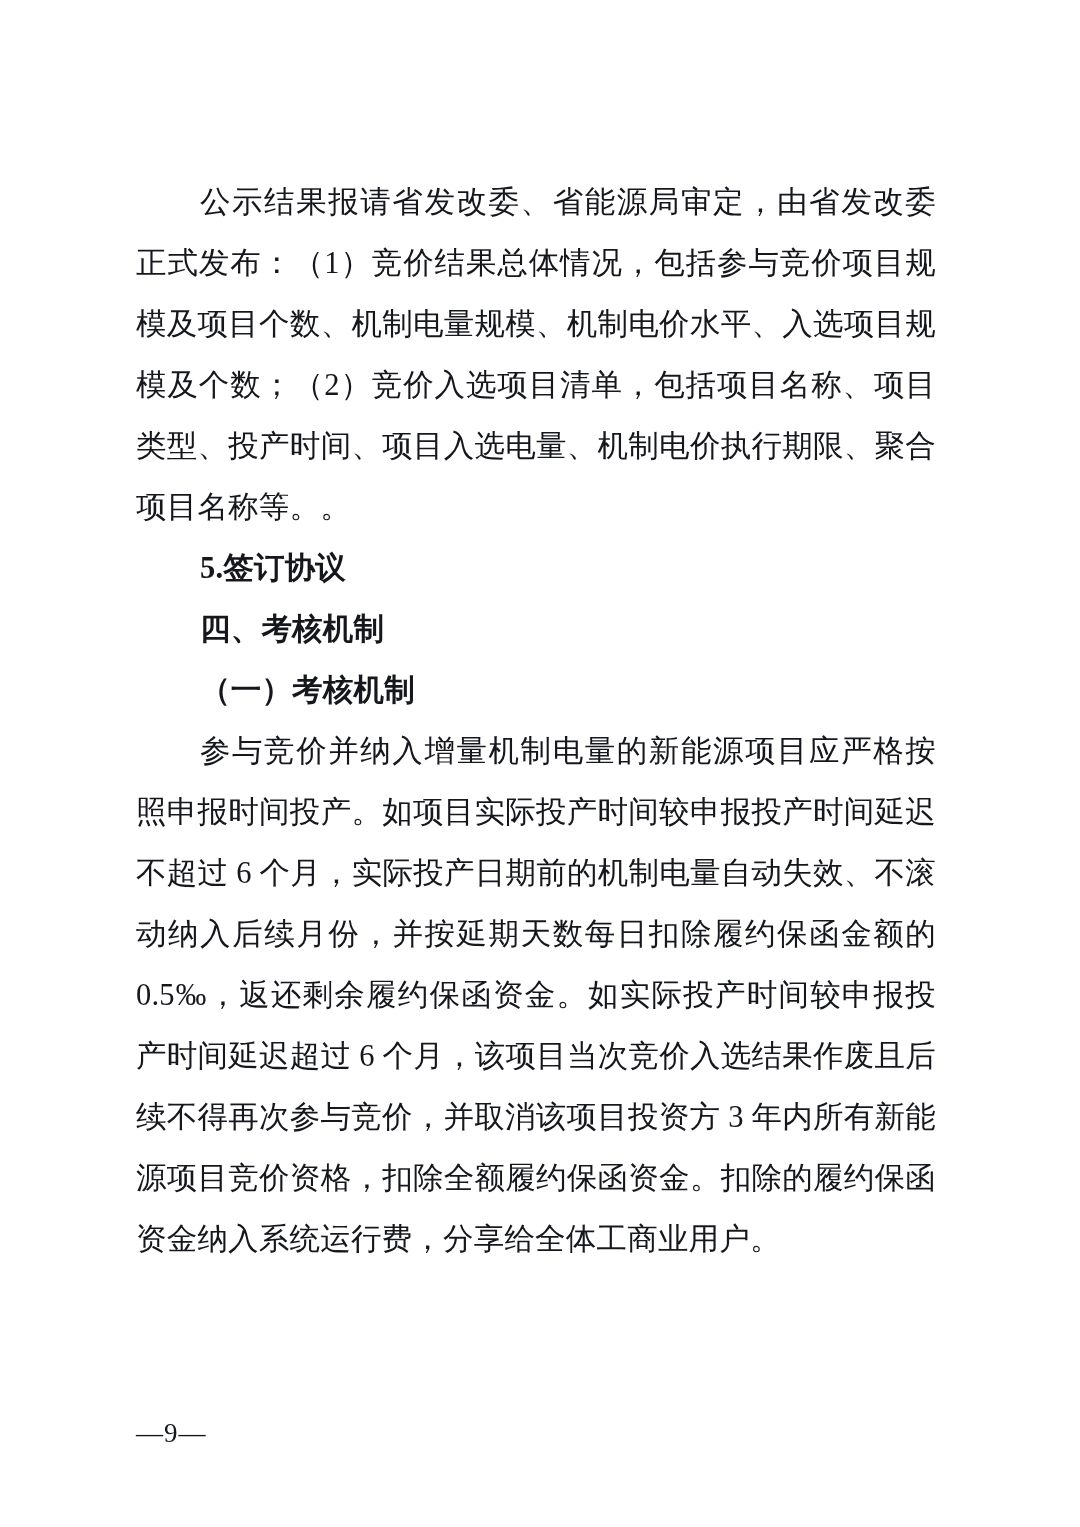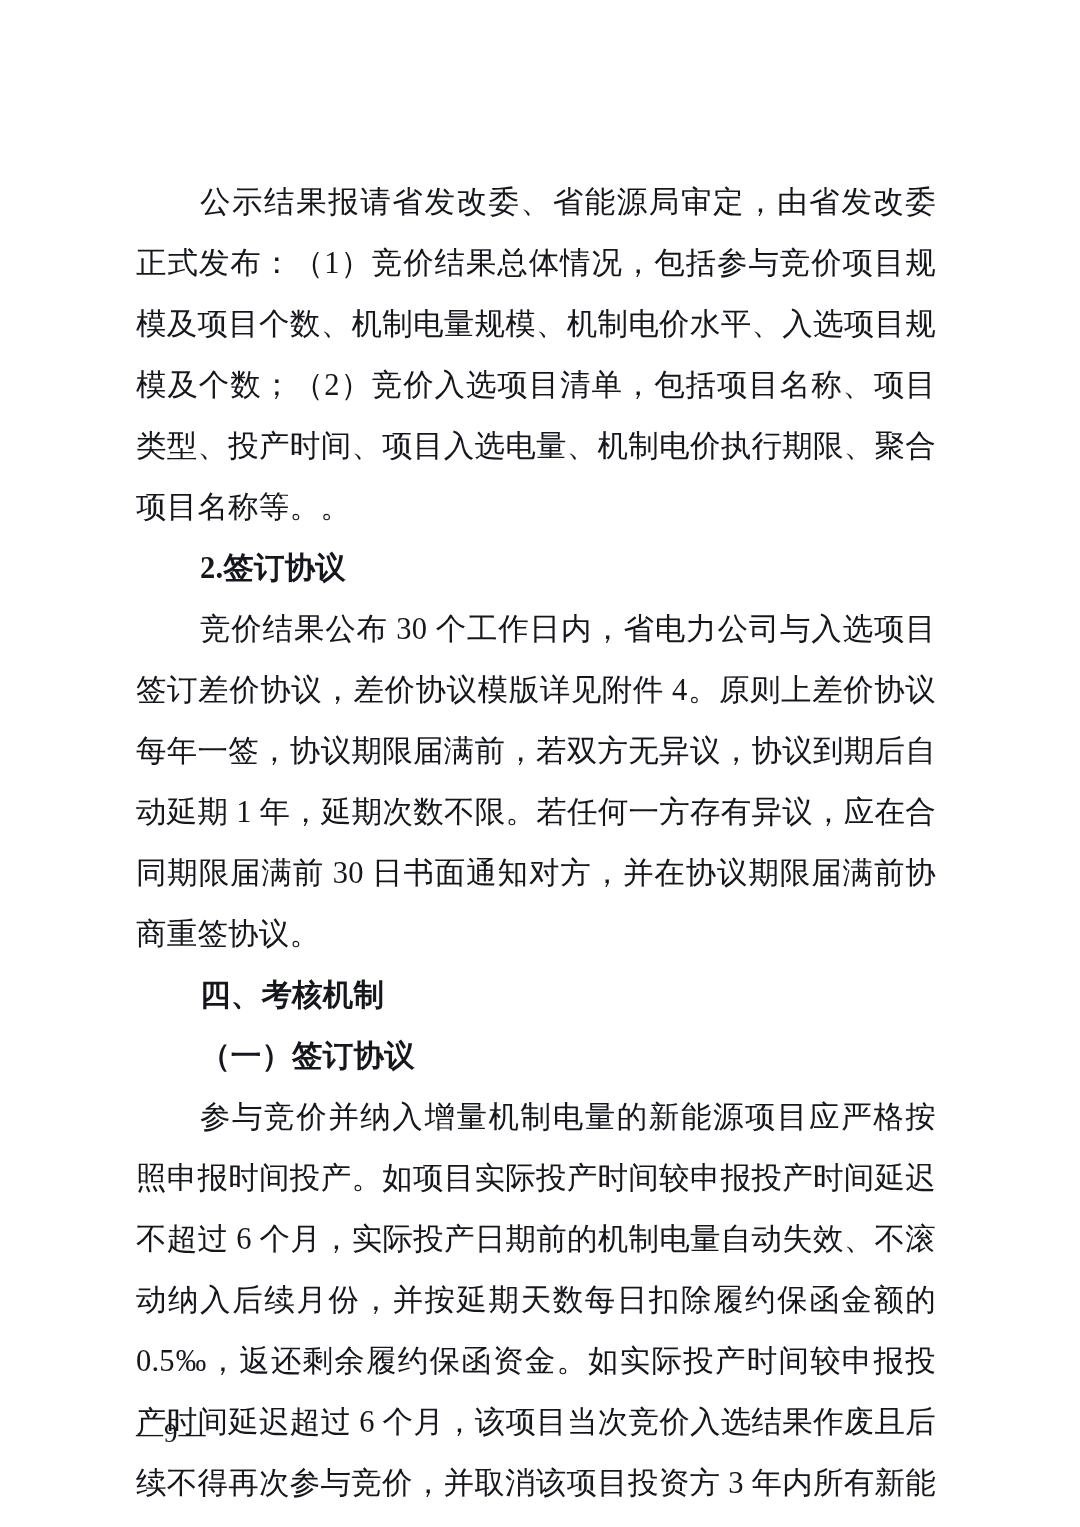--- a/index.html
+++ b/index.html
@@ -70,26 +70,25 @@
   }
 </style>
 </head>
 <body>
 
 <div class="page">
   <div class="content">
 
     <p class="indent">公示结果报请省发改委、省能源局审定，由省发改委正式发布：（1）竞价结果总体情况，包括参与竞价项目规模及项目个数、机制电量规模、机制电价水平、入选项目规模及个数；（2）竞价入选项目清单，包括项目名称、项目类型、投产时间、项目入选电量、机制电价执行期限、聚合项目名称等。。</p>
 
-    <div class="heading">2.签订协议</div>
+    <div class="heading">5.签订协议</div>
 
-    <p class="indent">竞价结果公布 30 个工作日内，省电力公司与入选项目签订差价协议，差价协议模版详见附件 4。原则上差价协议每年一签，协议期限届满前，若双方无异议，协议到期后自动延期 1 年，延期次数不限。若任何一方存有异议，应在合同期限届满前 30 日书面通知对方，并在协议期限届满前协商重签协议。</p>
 
     <div class="heading">四、考核机制</div>
 
-    <div class="heading-sub">（一）签订协议</div>
+    <div class="heading-sub">（一）考核机制</div>
 
     <p class="indent">参与竞价并纳入增量机制电量的新能源项目应严格按照申报时间投产。如项目实际投产时间较申报投产时间延迟不超过 6 个月，实际投产日期前的机制电量自动失效、不滚动纳入后续月份，并按延期天数每日扣除履约保函金额的 0.5‰，返还剩余履约保函资金。如实际投产时间较申报投产时间延迟超过 6 个月，该项目当次竞价入选结果作废且后续不得再次参与竞价，并取消该项目投资方 3 年内所有新能源项目竞价资格，扣除全额履约保函资金。扣除的履约保函资金纳入系统运行费，分享给全体工商业用户。</p>
 
   </div>
 
   <div class="footer">—9—</div>
 </div>
 
 </body></html>

